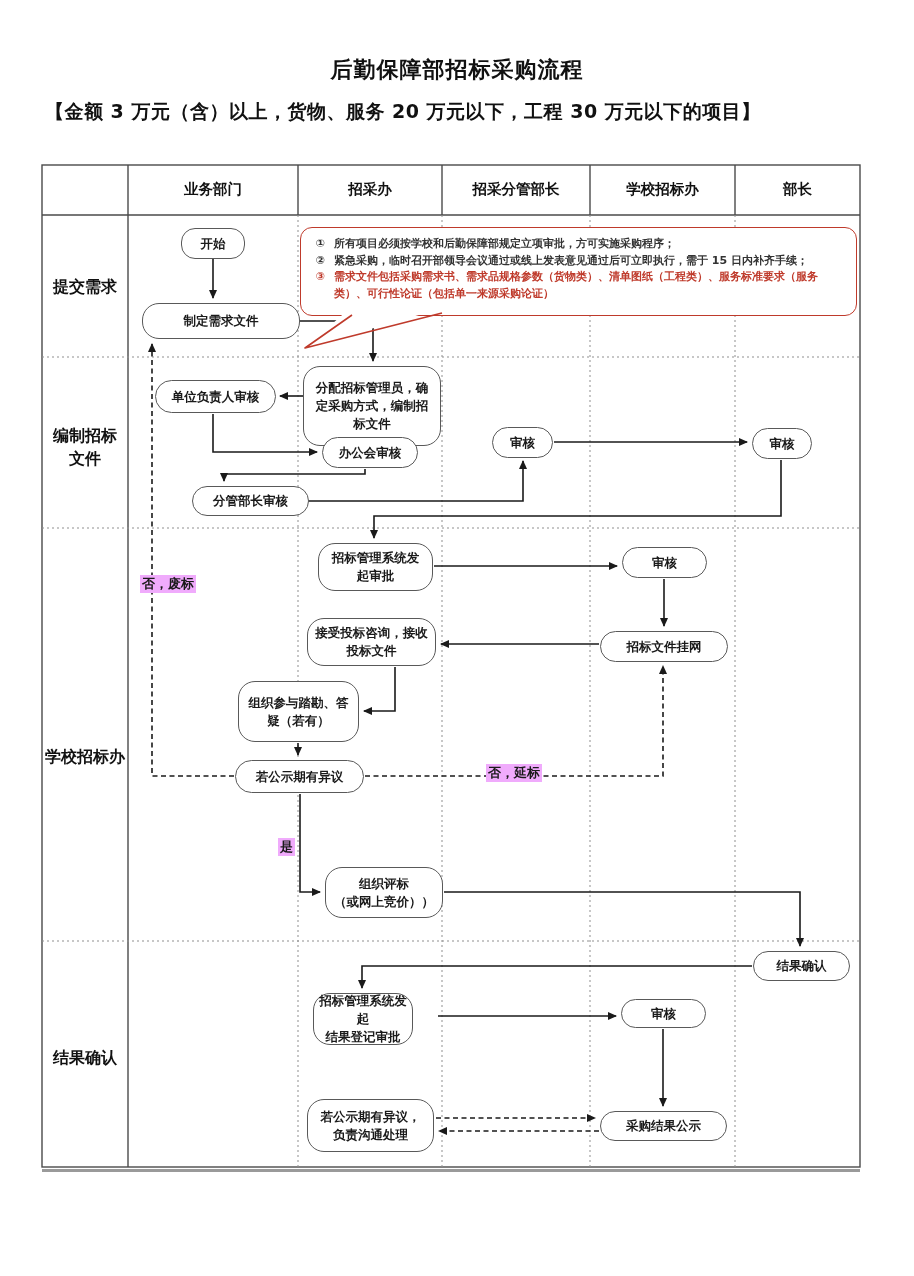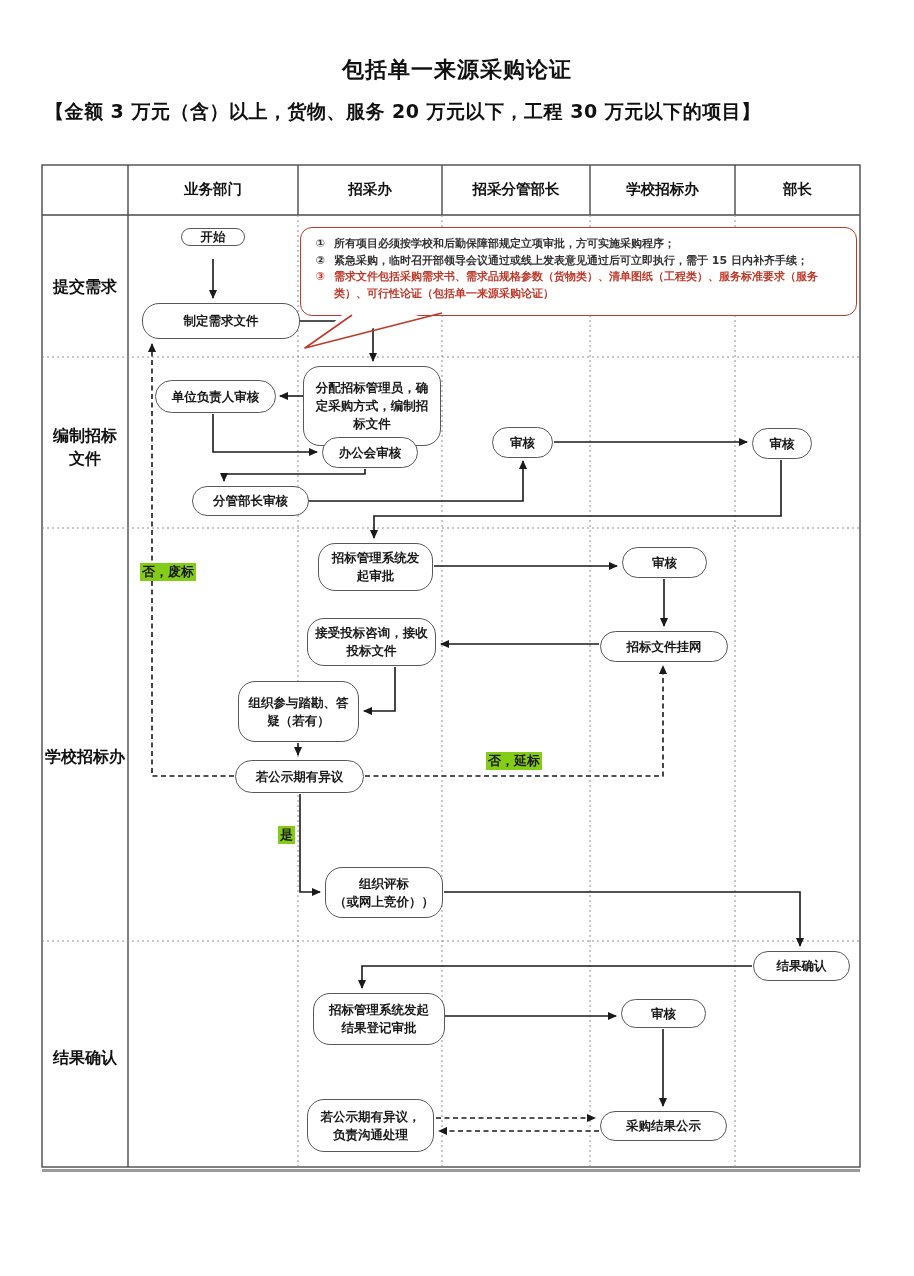--- a/index.html
+++ b/index.html
@@ -30,21 +30,21 @@
   
   .callout{
     left:300px;top:227px;width:557px;height:89px;box-sizing:border-box;
     border:1.8px solid #bf3a2b;border-radius:12px;background:#fff;z-index:1;
     padding:8px 10px 4px 12px;
   }
   .callout .item{display:flex;gap:6px;font-size:11px;font-weight:600;line-height:1.5;color:#333;}
   .callout .item .num{flex:0 0 15px;text-align:center;}
   .callout .item.red{color:#bf3a2b;}
   
-  .edgelabel{font-size:13px;font-weight:bold;z-index:3;background:#84cc16;padding:0 2px;color:#1a1a1a;}
+  .edgelabel{font-size:13px;font-weight:bold;z-index:3;background:#f0abfc;padding:0 2px;color:#1a1a1a;margin-top:12px;}
 </style>
 </head>
 <body>
 
 <div id="canvas">
 
   <svg class="layer" width="914" height="1276">
     <defs>
       <marker id="arr" markerUnits="userSpaceOnUse" markerWidth="10" markerHeight="9" refX="8" refY="4" orient="auto">
         <polygon points="0,0 9,4 0,8" fill="#1a1a1a"></polygon>
@@ -94,21 +94,21 @@
     </g>
 
     <g stroke="#1a1a1a" stroke-width="1.6" fill="none" stroke-dasharray="5 3.5" marker-end="url(#arr)">
       <path d="M234,776 H152 V344"></path>
       <path d="M365,776 H663 V666"></path>
       <path d="M436,1118 H595"></path>
       <path d="M599,1131 H439"></path>
     </g>
   </svg>
 
-  <div class="abs title">包括单一来源采购论证</div>
+  <div class="abs title">后勤保障部招标采购流程</div>
   <div class="abs sub sub1">【金额 3 万元（含）以上，货物、服务 20 万元以下，工程 30 万元以下的项目】</div>
 
   <div class="abs colhead" style="left:128px;width:170px;">业务部门</div>
   <div class="abs colhead" style="left:298px;width:144px;">招采办</div>
   <div class="abs colhead" style="left:442px;width:148px;">招采分管部长</div>
   <div class="abs colhead" style="left:590px;width:145px;">学校招标办</div>
   <div class="abs colhead" style="left:735px;width:125px;">部长</div>
 
   <div class="abs rowlabel" style="top:275px;">提交需求</div>
   <div class="abs rowlabel" style="top:424px;">编制招标
@@ -129,21 +129,21 @@
       <span class="num">③</span>
       <span>需求文件包括采购需求书、需求品规格参数（货物类）、清单图纸（工程类）、服务标准要求（服务类）、可行性论证（包括单一来源采购论证）</span>
     </div>
   </div>
 
   <svg id="tailsvg" width="170" height="60">
     <polygon points="60,8 153,8 15,48" fill="#ffffff"></polygon>
     <path d="M62,15 L15,48 L152,13" fill="none" stroke="#bf3a2b" stroke-width="1.6" stroke-linejoin="round"></path>
   </svg>
 
-  <div class="node" style="left:181px;top:228px;width:64px;height:18px;border-radius:14px;">开始</div>
+  <div class="node" style="left:181px;top:228px;width:64px;height:31px;border-radius:14px;">开始</div>
   <div class="node" style="left:142px;top:303px;width:158px;height:36px;">制定需求文件</div>
   <div class="node" style="left:303px;top:366px;width:138px;height:80px;">分配招标管理员，确
 定采购方式，编制招
 标文件</div>
   <div class="node" style="left:155px;top:380px;width:121px;height:33px;">单位负责人审核</div>
   <div class="node" style="left:322px;top:437px;width:96px;height:31px;">办公会审核</div>
   <div class="node" style="left:166px;top:486px;width:117px;height:30px;margin-left:26px;">分管部长审核</div>
   <div class="node" style="left:492px;top:427px;width:61px;height:31px;">审核</div>
   <div class="node" style="left:752px;top:428px;width:60px;height:31px;">审核</div>
   <div class="node" style="left:318px;top:543px;width:115px;height:48px;">招标管理系统发
@@ -151,21 +151,21 @@
   <div class="node" style="left:622px;top:547px;width:85px;height:31px;">审核</div>
   <div class="node" style="left:307px;top:618px;width:129px;height:48px;">接受投标咨询，接收
 投标文件</div>
   <div class="node" style="left:600px;top:631px;width:128px;height:31px;">招标文件挂网</div>
   <div class="node" style="left:238px;top:681px;width:121px;height:61px;">组织参与踏勘、答
 疑（若有）</div>
   <div class="node" style="left:235px;top:760px;width:129px;height:33px;">若公示期有异议</div>
   <div class="node" style="left:325px;top:867px;width:118px;height:51px;">组织评标
 （或网上竞价））</div>
   <div class="node" style="left:753px;top:951px;width:97px;height:30px;">结果确认</div>
-  <div class="node" style="left:313px;top:993px;width:132px;height:52px;">招标管理系统发起
+  <div class="node" style="left:313px;top:993px;width:100px;height:52px;">招标管理系统发起
 结果登记审批</div>
   <div class="node" style="left:621px;top:999px;width:85px;height:29px;">审核</div>
   <div class="node" style="left:307px;top:1099px;width:127px;height:53px;">若公示期有异议，
 负责沟通处理</div>
   <div class="node" style="left:600px;top:1111px;width:127px;height:30px;">采购结果公示</div>
 
   <div class="abs edgelabel" style="left:140px;top:563px;">否，废标</div>
   <div class="abs edgelabel" style="left:486px;top:752px;">否，延标</div>
   <div class="abs edgelabel" style="left:278px;top:826px;">是</div>
 

